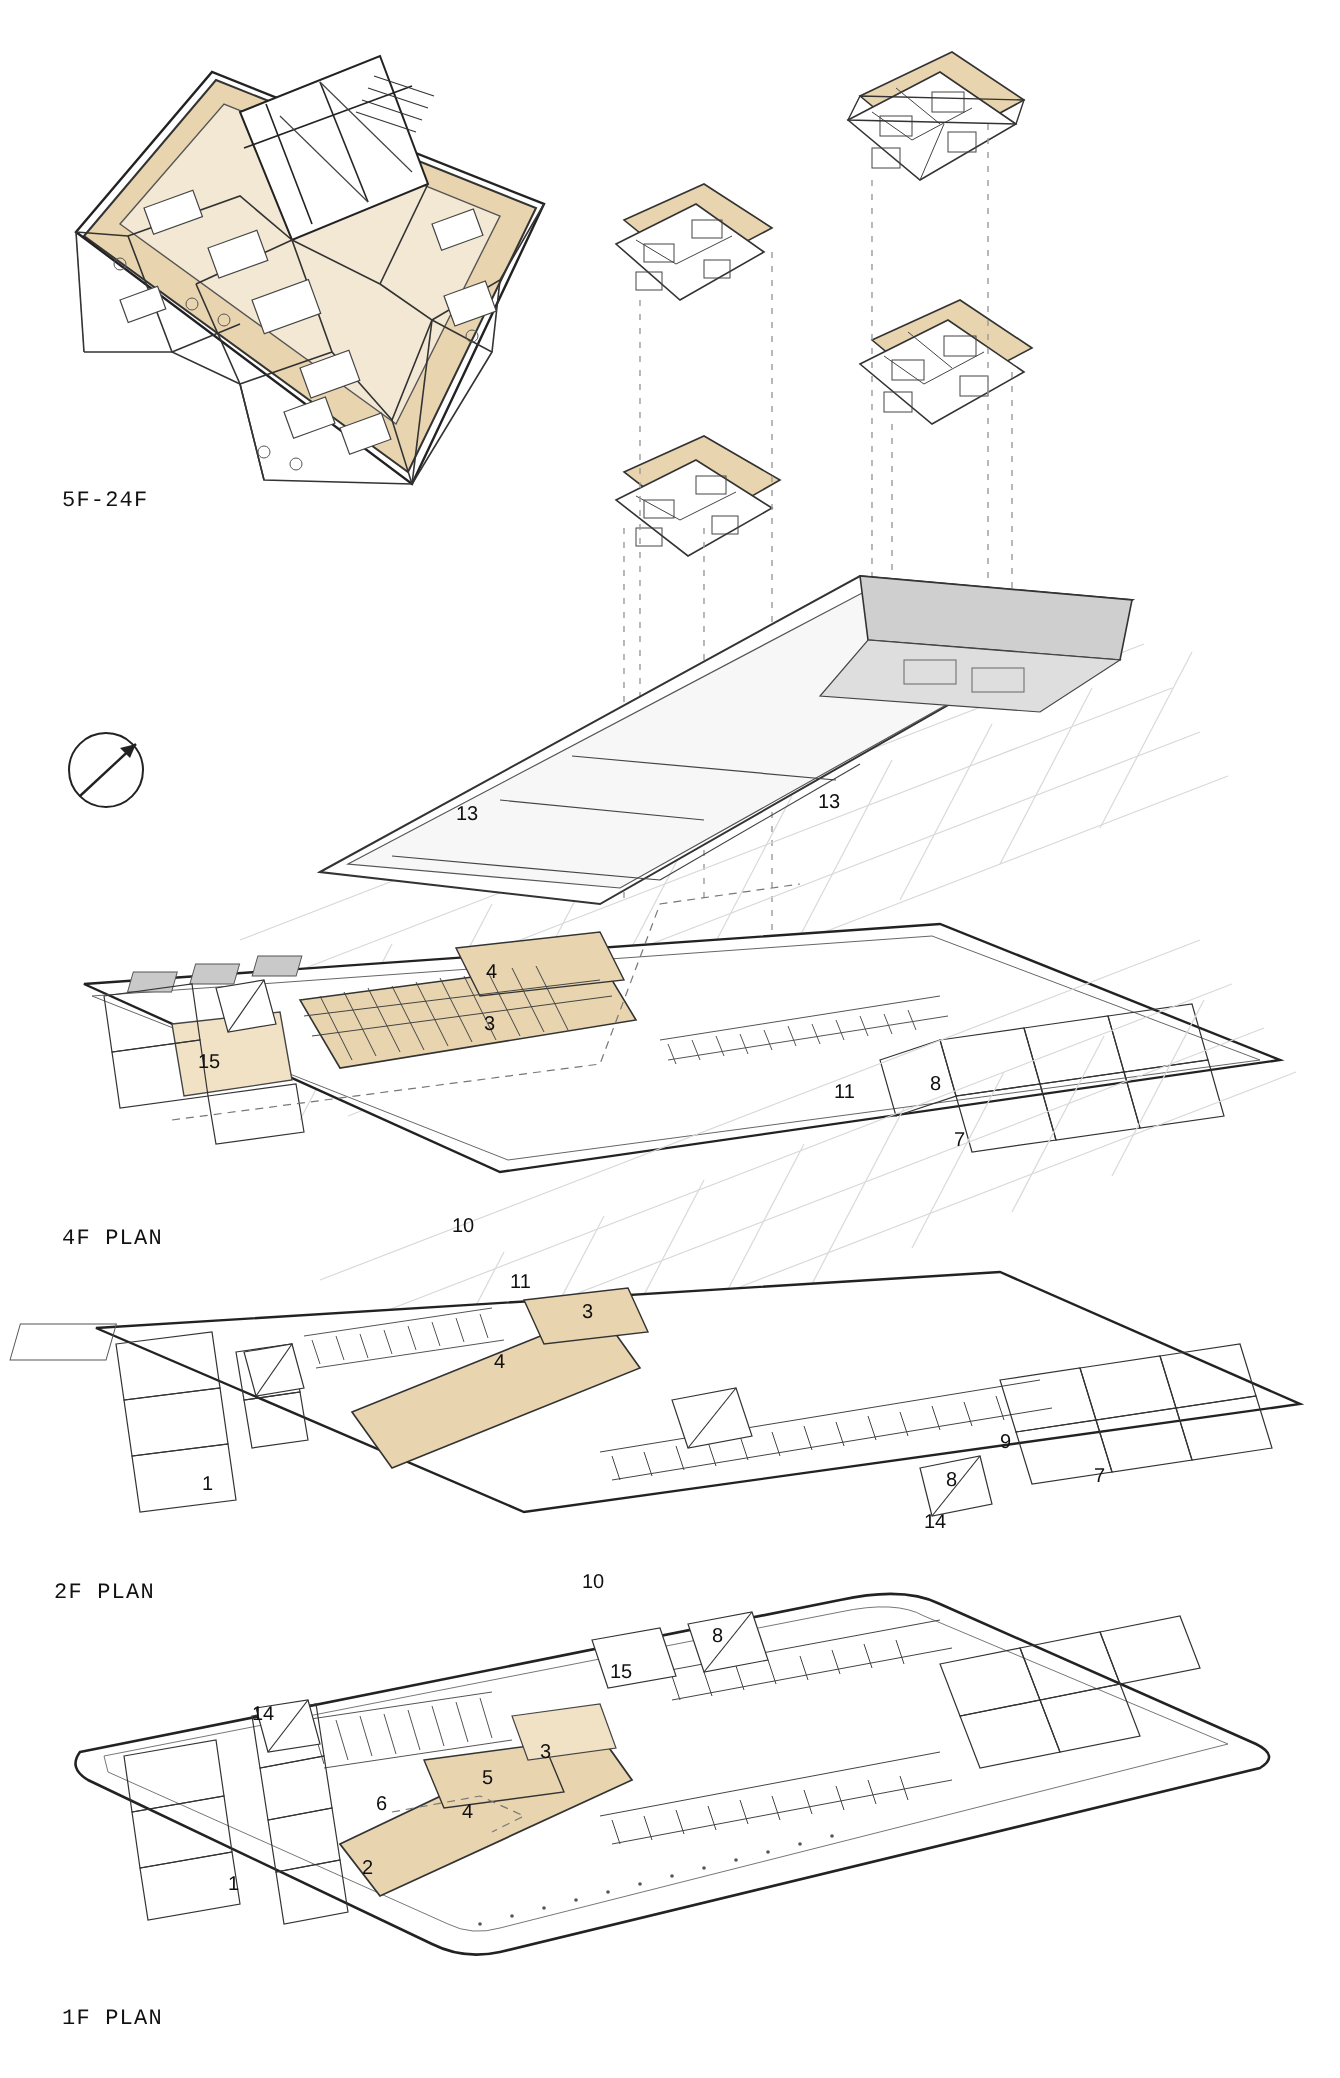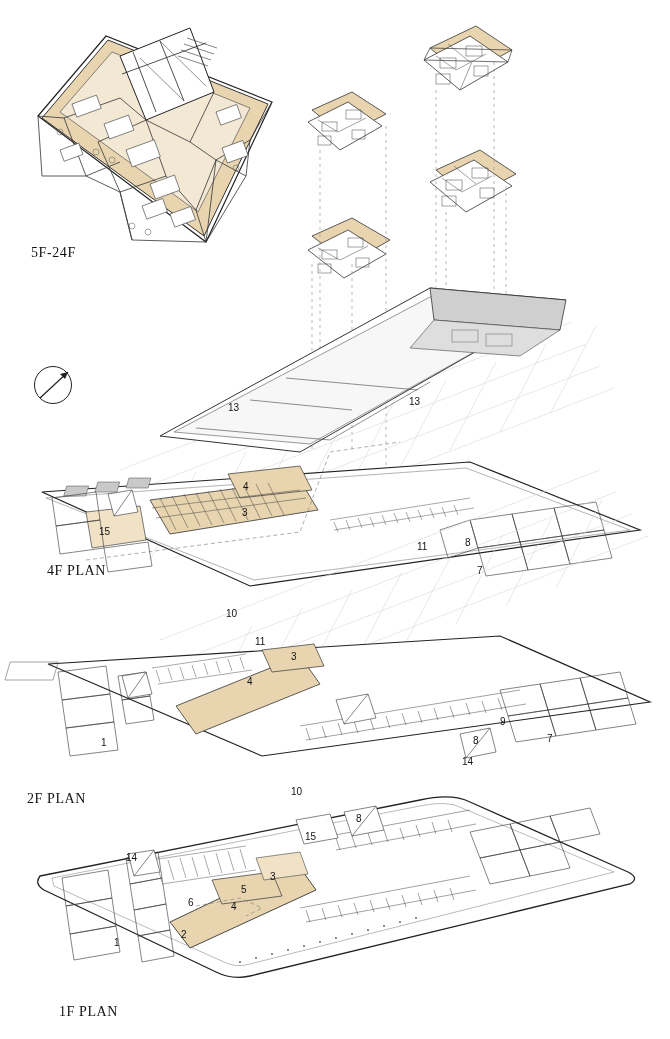--- a/index.html
+++ b/index.html
@@ -1,18 +1,18 @@
 <!DOCTYPE html>
 <html><head>
 <meta charset="utf-8">
 <style>
   html,body{margin:0;padding:0;background:#ffffff;}
   body{width:670px;height:1039px;overflow:hidden;font-family:"Liberation Sans",sans-serif;}
   #stage{position:relative;width:670px;height:1039px;background:#fff;}
-  .lbl{position:absolute;font-family:Liberation Serif, serif;font-size:14px;letter-spacing:.6px;color:#111;white-space:nowrap;padding-left:15px;}
+  .lbl{position:absolute;font-family:Liberation Mono, monospace;font-size:11px;letter-spacing:.6px;color:#111;white-space:nowrap;padding-left:15px;}
   .num{position:absolute;font-family:"Liberation Sans",sans-serif;font-size:10px;color:#111;white-space:nowrap;}
   svg{position:absolute;left:0;top:0;}
   .comp{position:absolute;width:56px;height:40px;}
   .comp .ring{position:absolute;left:0;top:0;width:38px;height:38px;border:1.2px solid #222;border-radius:50%;box-sizing:border-box;}
 </style>
 </head>
 <body>
 
 <div id="stage">
 
@@ -465,23 +465,23 @@
 
   <div class="comp" style="left:34px;top:366px;">
     <div class="ring"></div>
     <svg width="56" height="44">
       <line x1="6" y1="32" x2="34" y2="6" stroke="#222" stroke-width="1.2"></line>
       <polygon points="34,6 26,8 31,13" fill="#222"></polygon>
     </svg>
   </div>
 
   <div class="lbl" style="left:16px;top:245px;">5F-24F</div>
-  <div class="lbl" style="left:16px;top:563px;margin-left:16px;">4F PLAN</div>
+  <div class="lbl" style="left:16px;top:614px;">4F PLAN</div>
   <div class="lbl" style="left:12px;top:791px;">2F PLAN</div>
-  <div class="lbl" style="left:16px;top:1004px;margin-left:28px;">1F PLAN</div>
+  <div class="lbl" style="left:16px;top:1004px;">1F PLAN</div>
 
   <div class="num" style="left:228px;top:402px;">13</div>
   <div class="num" style="left:409px;top:396px;">13</div>
   <div class="num" style="left:243px;top:481px;">4</div>
   <div class="num" style="left:242px;top:507px;">3</div>
   <div class="num" style="left:99px;top:526px;">15</div>
   <div class="num" style="left:417px;top:541px;">11</div>
   <div class="num" style="left:465px;top:537px;">8</div>
   <div class="num" style="left:477px;top:565px;">7</div>
   <div class="num" style="left:226px;top:608px;">10</div>

